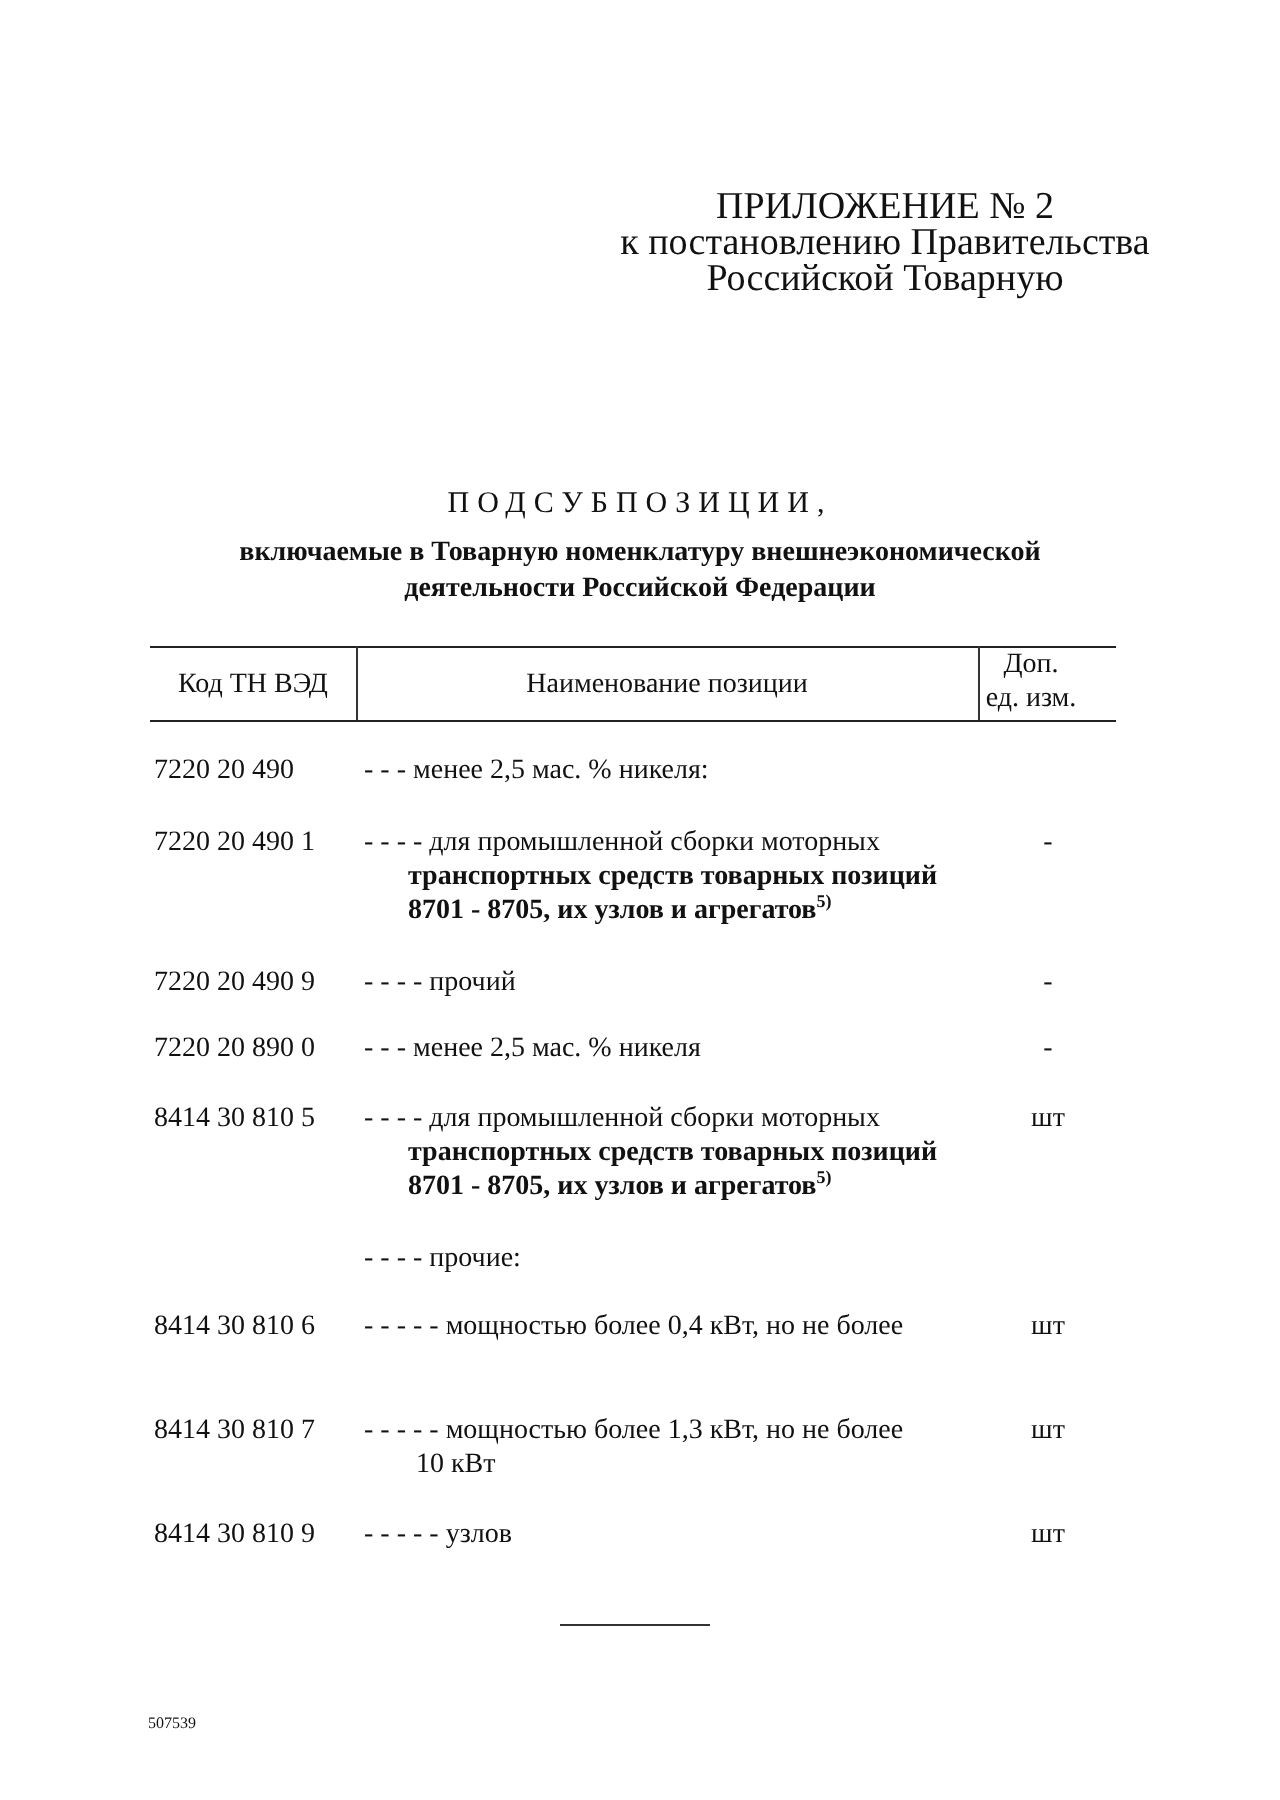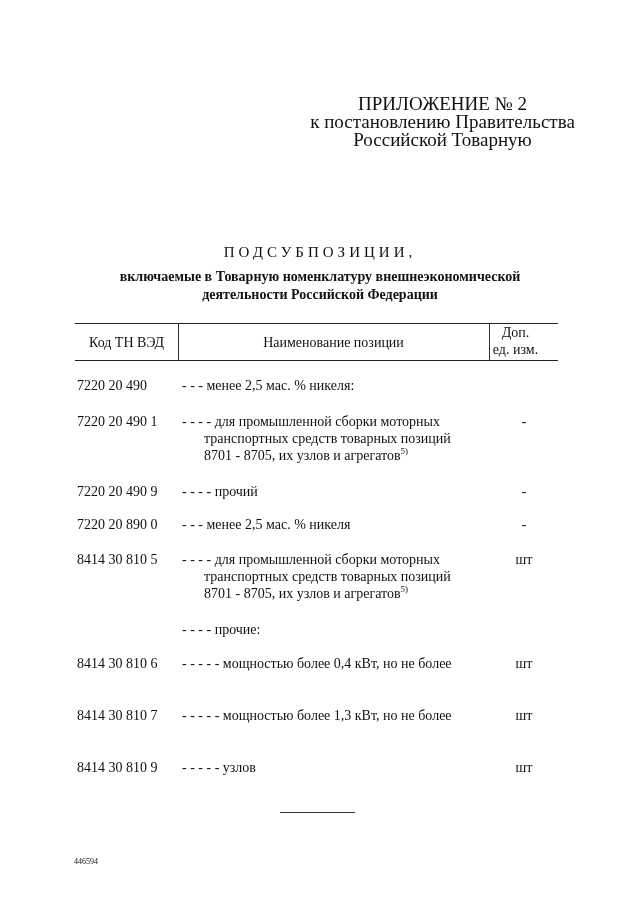--- a/index.html
+++ b/index.html
@@ -13,21 +13,21 @@
   .title { position: absolute; left: 60px; width: 520px; top: 244px; text-align: center; font-weight: normal; font-size: 15px; letter-spacing: 4px; }
   .subtitle { position: absolute; left: 60px; width: 520px; top: 268px; text-align: center; font-weight: bold; font-size: 14px; line-height: 18px; }
   .hdr-line { position: absolute; left: 75px; width: 483px; height: 1px; background: #222; }
   .vline { position: absolute; width: 1px; background: #333; top: 323px; height: 37px; }
   .hcell { position: absolute; font-size: 14px; line-height: 17px; text-align: center; }
   .row { position: absolute; left: 0; width: 640px; font-size: 14px; line-height: 17px; }
   .code { position: absolute; left: 77px; white-space: nowrap; }
   .name { position: absolute; left: 182px; width: 300px; }
   .name .dash { white-space: pre; }
   .name .line { white-space: nowrap; }
-  .name .cont { padding-left: 22px; }
+  .name .cont { padding-left: 22px; font-weight: bold; }
   .name .cont5 { padding-left: 26px; }
   .unit { position: absolute; left: 500px; width: 48px; text-align: center; }
   sup { font-size: 9px; line-height: 0; }
   .footline { position: absolute; left: 280px; width: 75px; top: 812px; height: 1px; background: #333; }
   .docnum { position: absolute; left: 74px; top: 857px; font-size: 8px; }
 </style>
 </head>
 <body>
 
 <div class="appendix">
@@ -112,26 +112,27 @@
   <div class="name">
     <div class="line"><span class="dash">- - - - - </span><span>мощностью более 0,4 кВт, но не более</span></div>
   </div>
   <div class="unit">шт</div>
 </div>
 
 <div class="row" style="top:707px;">
   <div class="code">8414 30 810 7</div>
   <div class="name">
     <div class="line"><span class="dash">- - - - - </span><span>мощностью более 1,3 кВт, но не более</span></div>
+    <div class="line cont5">10 кВт</div>
   </div>
   <div class="unit">шт</div>
 </div>
 
 <div class="row" style="top:759px;">
   <div class="code">8414 30 810 9</div>
   <div class="name">
     <div class="line"><span class="dash">- - - - - </span><span>узлов</span></div>
   </div>
   <div class="unit">шт</div>
 </div>
 
 <div class="footline"></div>
-<div class="docnum">446594</div>
+<div class="docnum">507539</div>
 
 </body></html>

